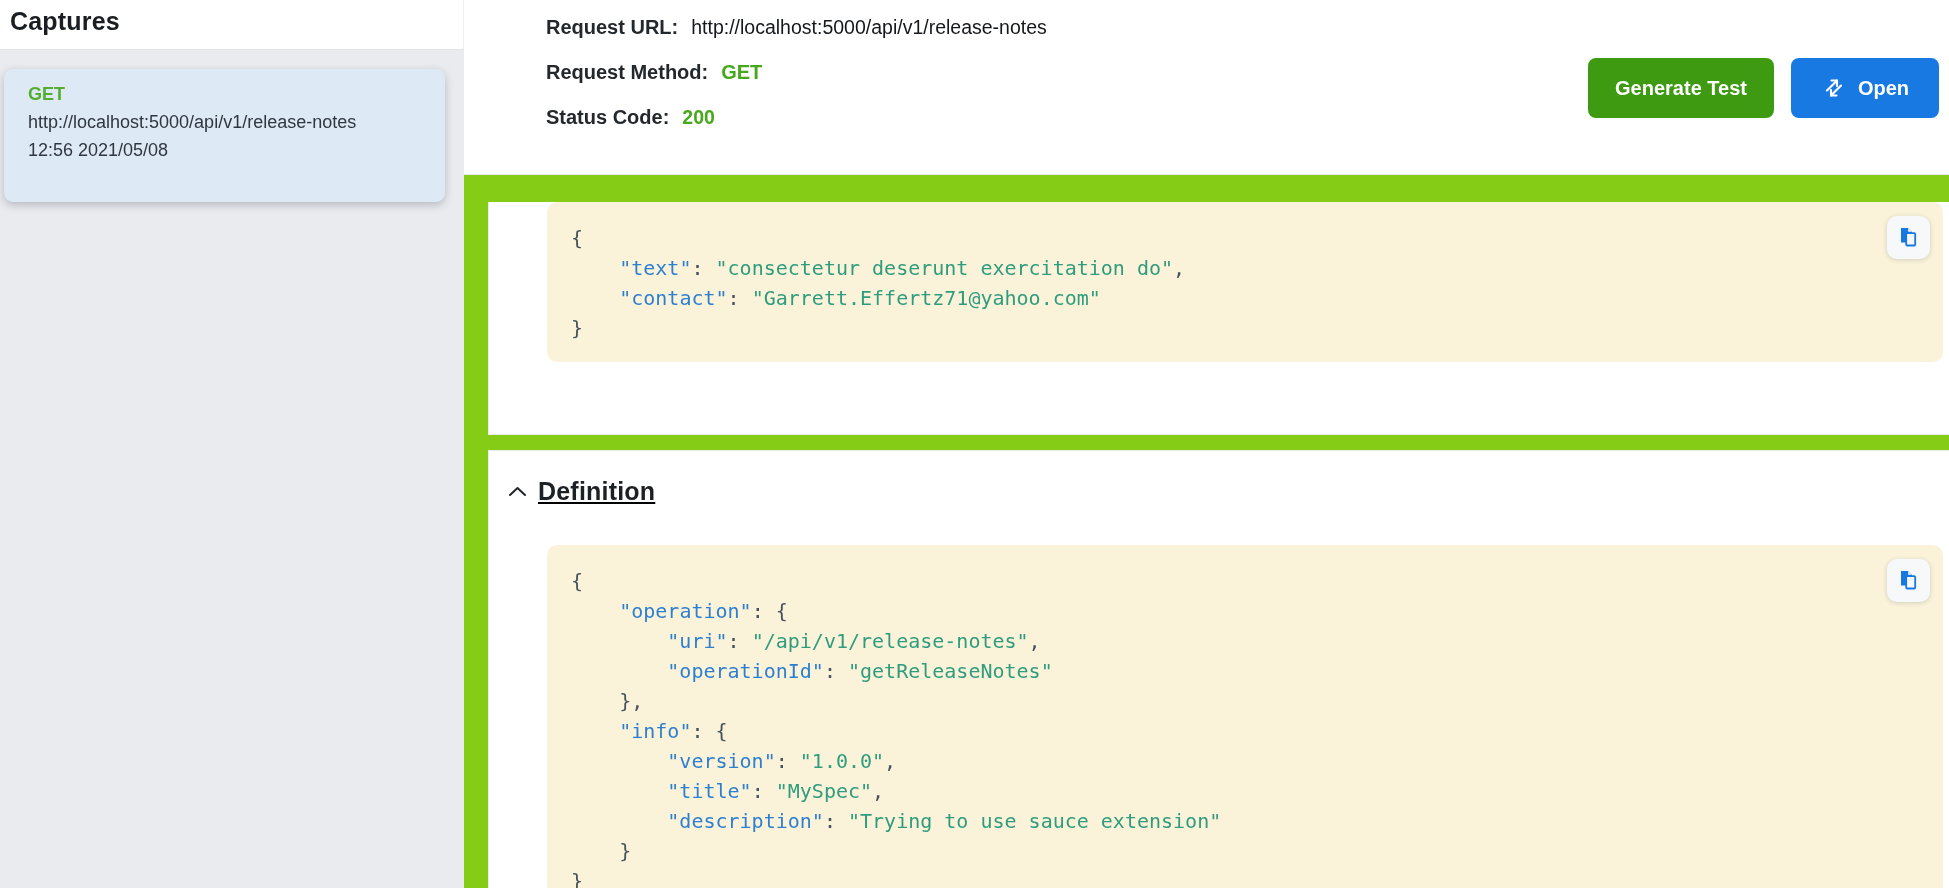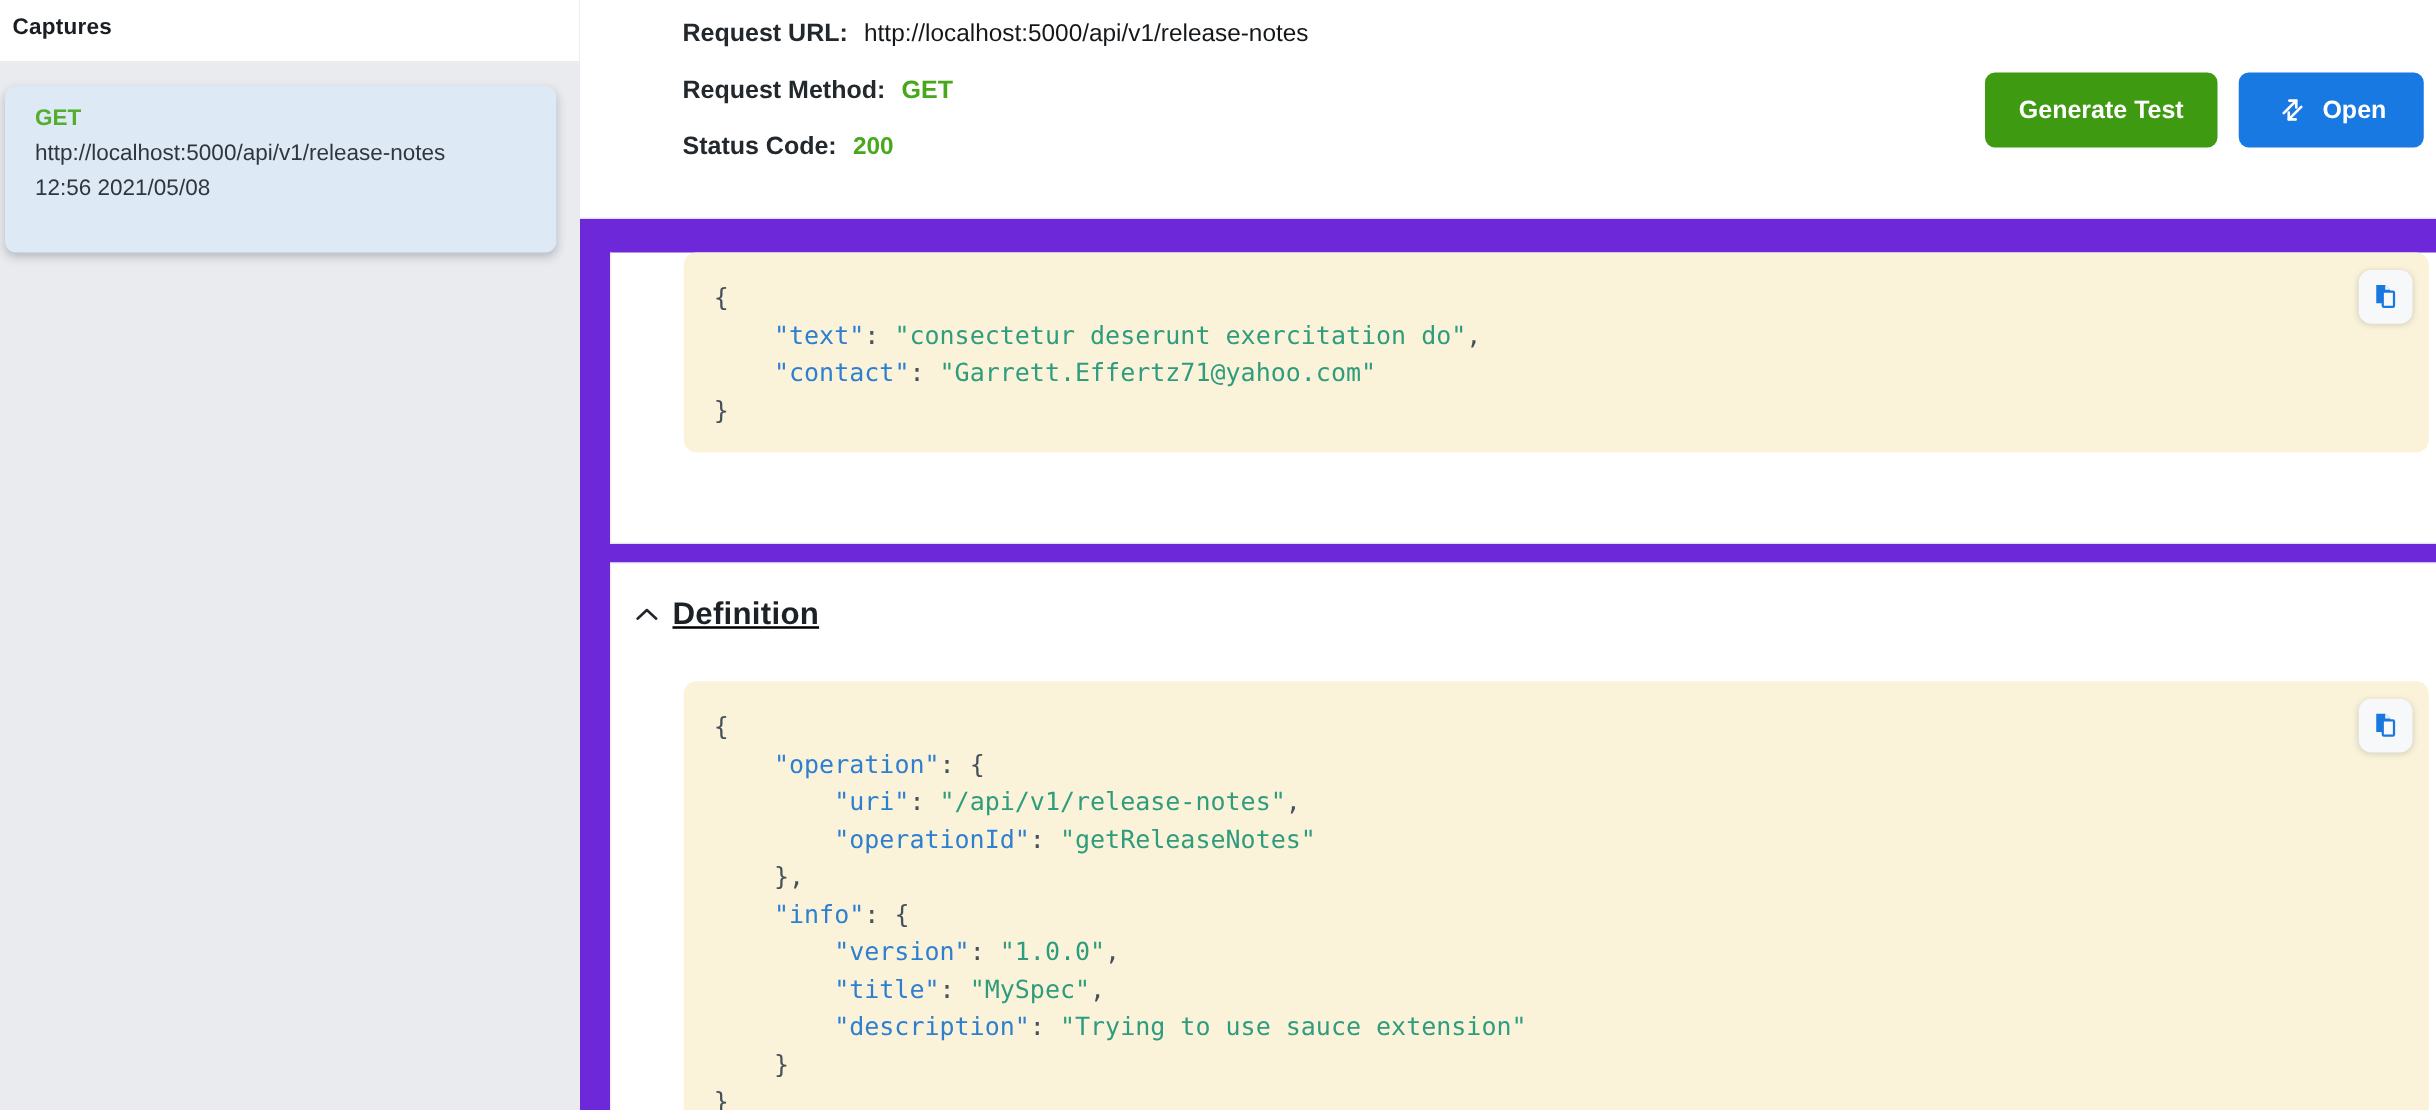--- a/index.html
+++ b/index.html
@@ -5,31 +5,31 @@
   * { margin:0; padding:0; box-sizing:border-box; }
   html,body { width:1949px; height:888px; overflow:hidden; background:#ffffff;
               font-family:"Liberation Sans", sans-serif; }
 
   
   .sidebar { position:absolute; left:0; top:0; width:464px; height:888px;
              background:#e9ebee; }
   .sidebar-header { height:50px; background:#fff; border-bottom:1px solid #e2e4e8;
                     border-right:1px solid #eef0f3; display:flex; align-items:center;
                     padding:0 0 6px 10px; }
-  .sidebar-title { font-size:18px; font-weight:700; color:#1a1e23; letter-spacing:.2px; }
+  .sidebar-title { font-size:25px; font-weight:700; color:#1a1e23; letter-spacing:.2px; }
   .captures-list { padding:19px 0 0 4px; }
   .capture-card { width:441px; height:133px; background:#ddeaf6; border-radius:9px;
                   box-shadow:0 3px 8px rgba(50,60,80,.28); padding:15px 16px 0 24px;
                   cursor:pointer; }
   .capture-method { font-size:18px; font-weight:700; color:#55ad2f; }
   .capture-url, .capture-time { font-size:18px; color:#30363d; margin-top:7px;
                                 white-space:nowrap; }
 
   
-  .main { position:absolute; left:464px; top:0; right:0; bottom:0; background:#6d28d9; }
+  .main { position:absolute; left:464px; top:0; right:0; bottom:0; background:#84cc16; }
 
   .main-header { position:absolute; top:0; left:0; right:0; height:175px; background:#fff;
                  border-bottom:1px solid #e7e9ed; padding:14px 0 0 82px;
                  display:flex; flex-direction:column; gap:19px; }
   .summary-row { display:flex; align-items:baseline; }
   .summary-label { font-size:20px; font-weight:700; color:#23282d; margin-right:13px;
                    line-height:26px; }
   .summary-value { font-size:19.5px; color:#15181b; line-height:26px; }
   .summary-value.method { color:#47a81c; font-weight:700; font-size:20px; }
   .summary-value.status { color:#47a81c;font-weight:bold; }

